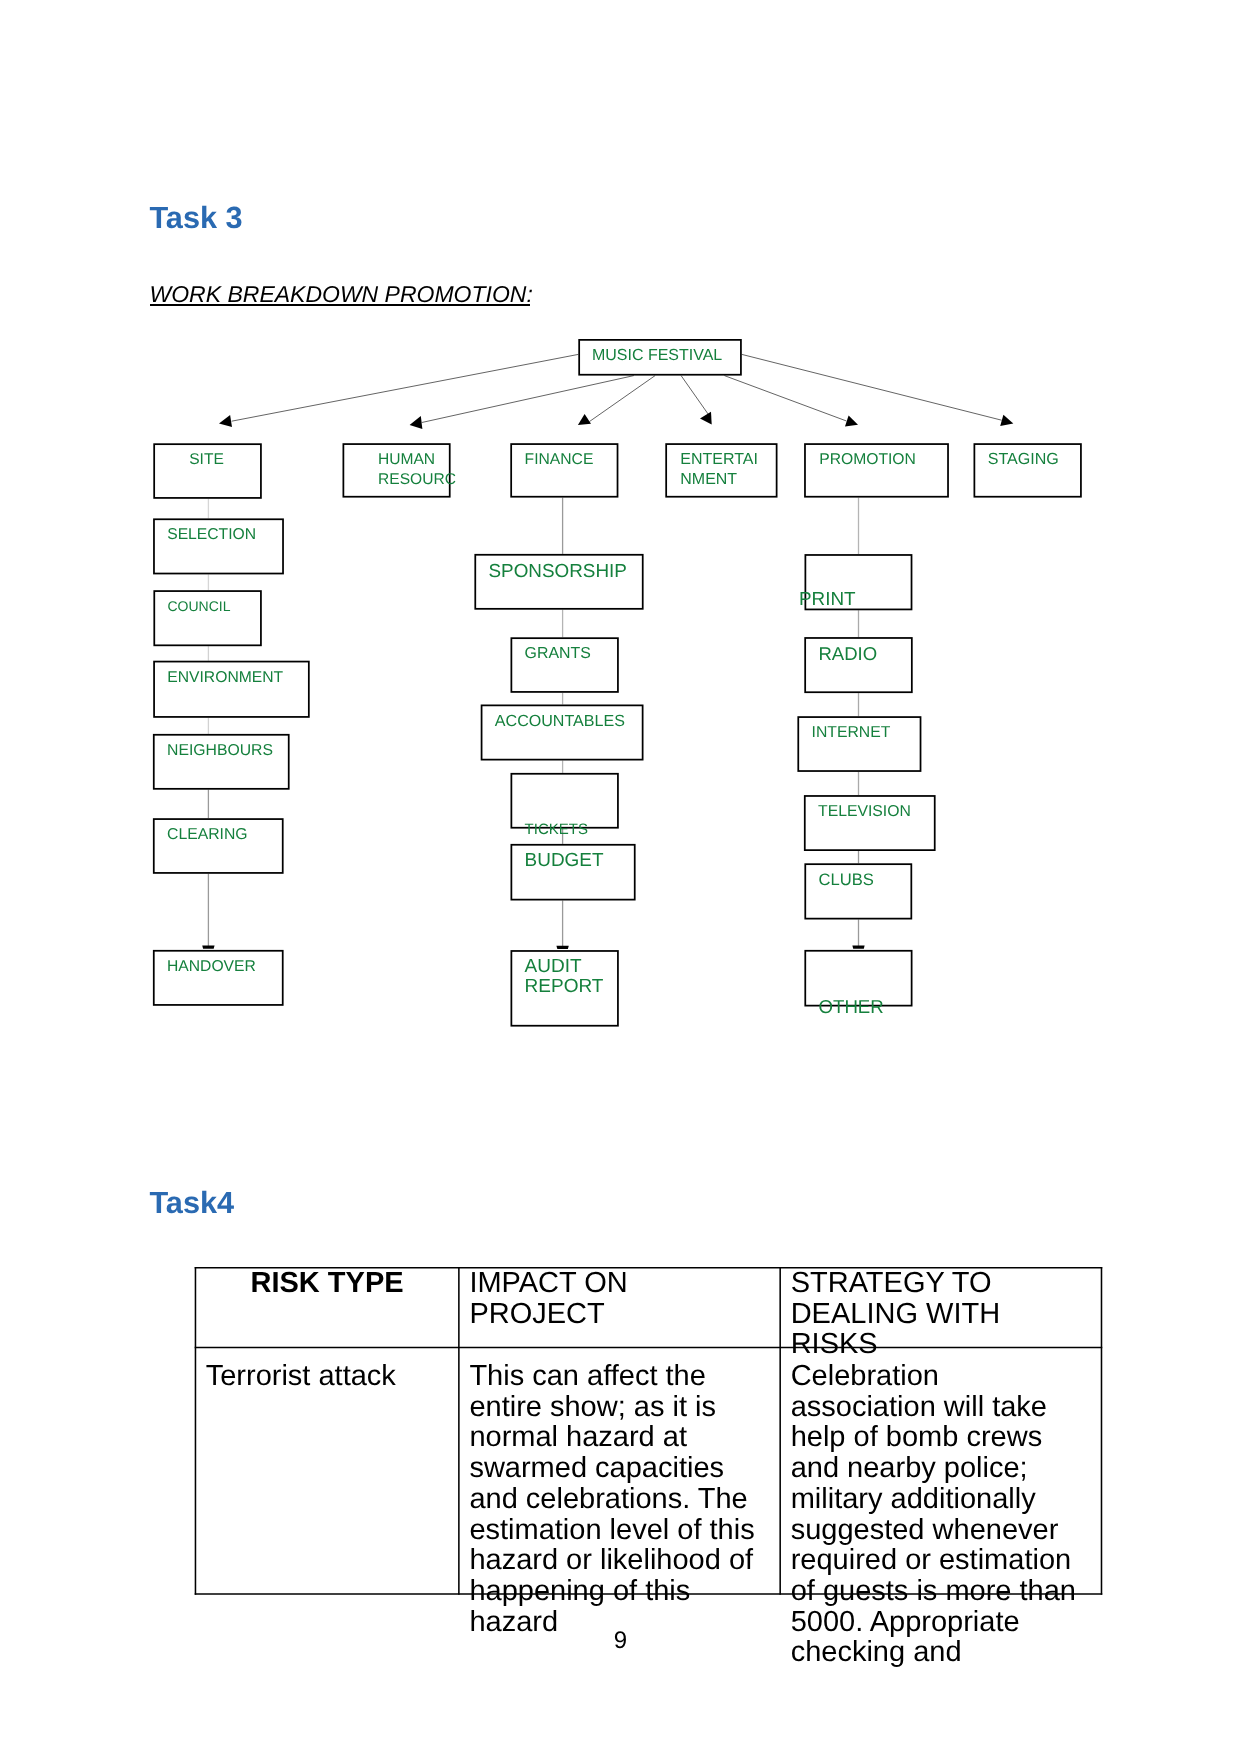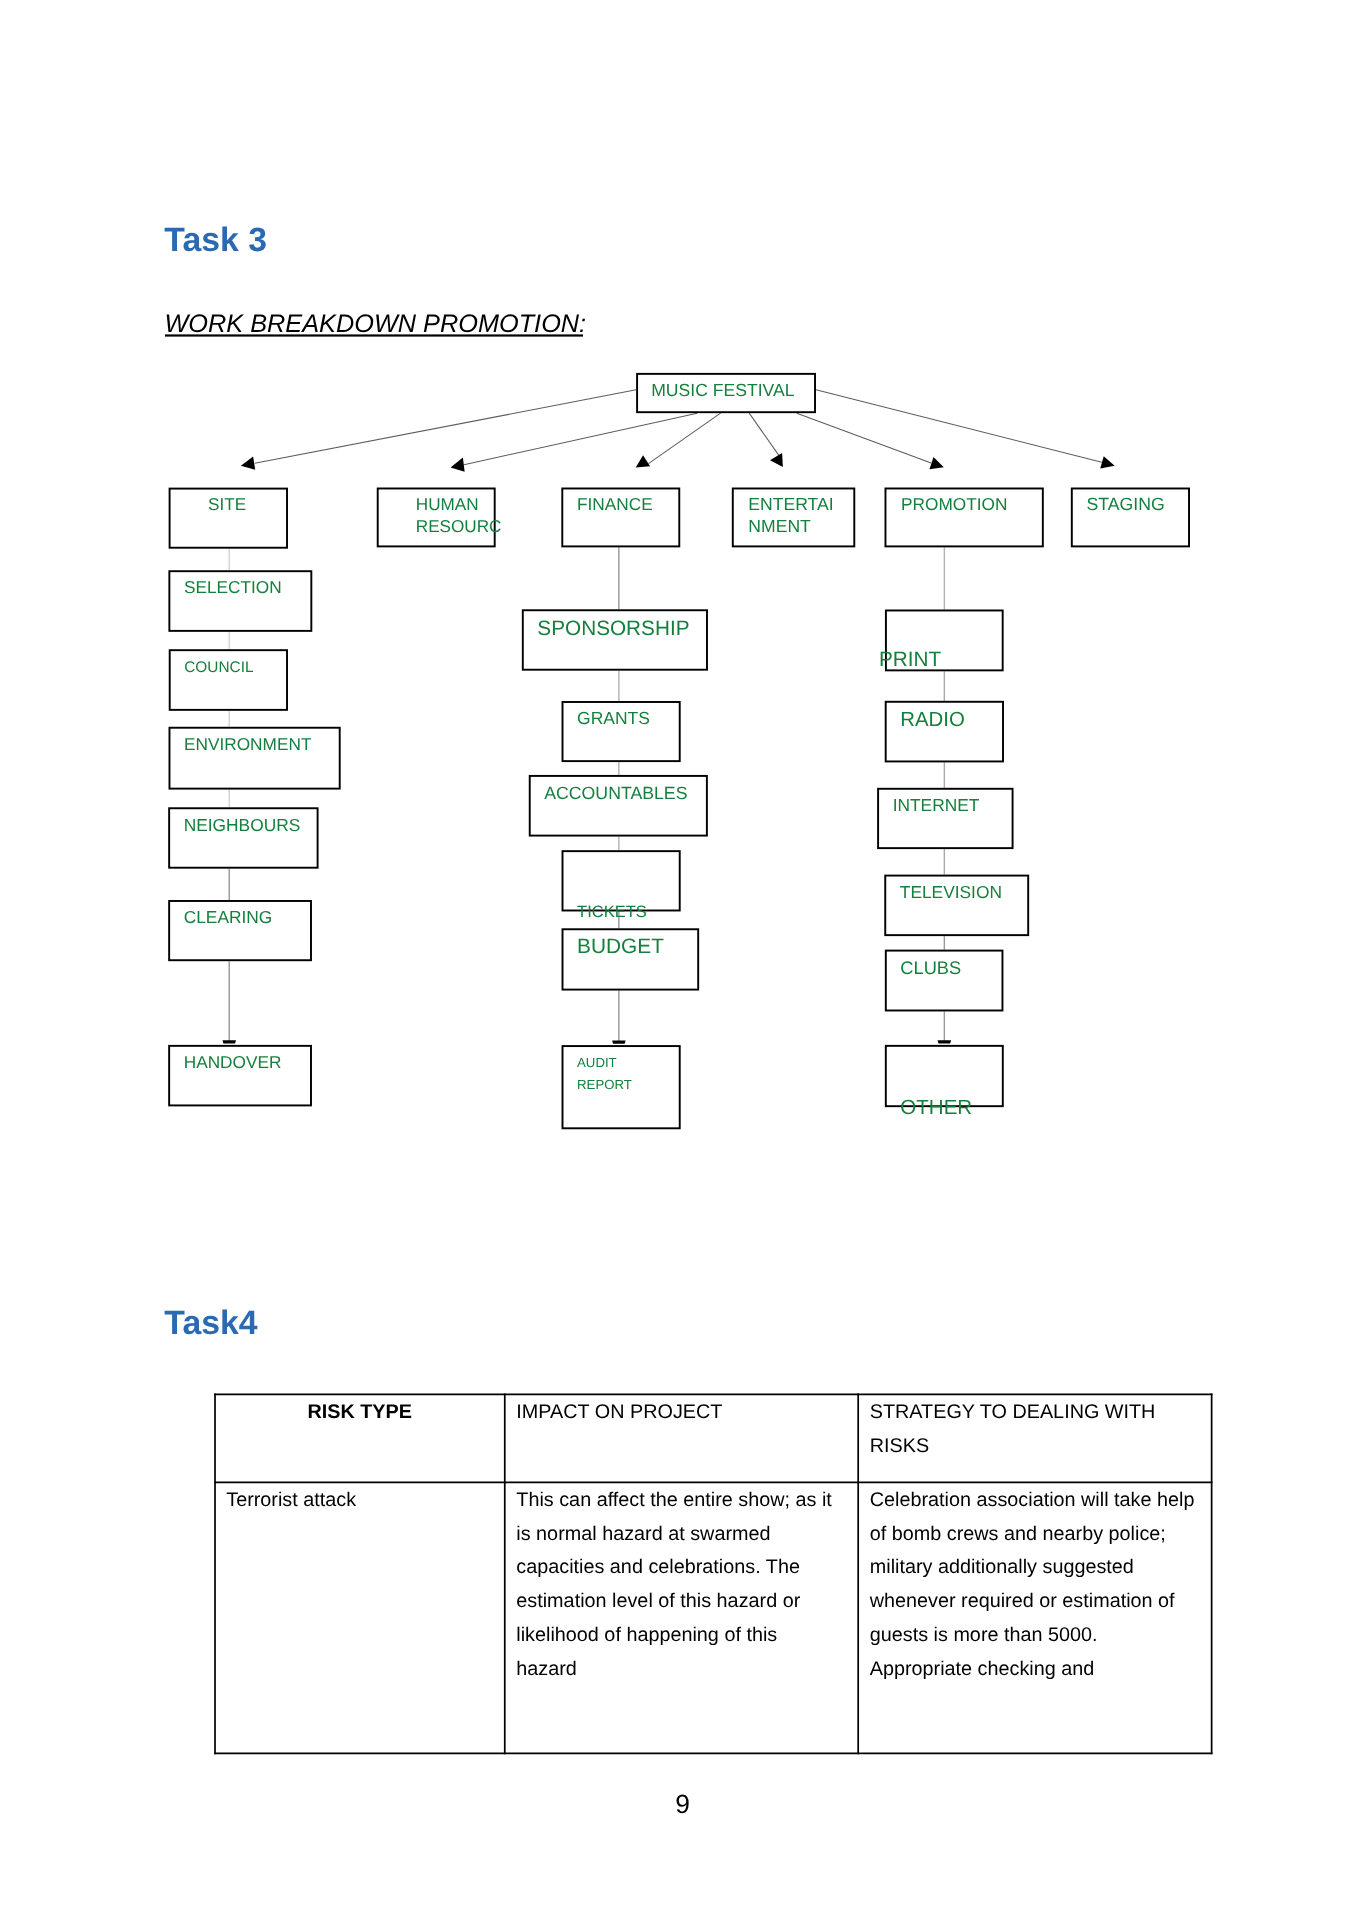--- a/index.html
+++ b/index.html
@@ -44,21 +44,21 @@
     white-space:pre-line;
     color:#15803d;
   }
 
   
   #risk-table {
     position:absolute; left:194.7px; top:1266.9px;
     width:906.6px;
     border-collapse:collapse;
     table-layout:fixed;
-    font-size:18px;
+    font-size:29px;
   }
   #risk-table td {
     box-sizing:border-box;
     border:1.6px solid transparent;
     vertical-align:top;
     line-height:30.7px;
     padding:0 13.3px 0 10.0px;
     word-wrap:break-word;
   }
   #table-grid { position:absolute; left:0; top:0; width:1241px; height:1754px;
@@ -158,21 +158,21 @@
       <div class="node-label" style="left: 167px; top: 825.2px; font-size: 15.78px; line-height: 19.6px;">CLEARING</div>
       <div class="node-label" style="left: 167px; top: 956.9px; font-size: 15.68px; line-height: 19.6px;">HANDOVER</div>
       <div class="node-label" style="left: 378px; top: 450.2px; font-size: 15.58px; line-height: 19.6px;">HUMAN
 RESOURC</div>
       <div class="node-label" style="left: 524.6px; top: 450.2px; font-size: 15.68px; line-height: 19.6px;">FINANCE</div>
       <div class="node-label" style="left: 488.5px; top: 560.9px; font-size: 18.86px; line-height: 19.6px;">SPONSORSHIP</div>
       <div class="node-label" style="left: 524.6px; top: 644.3px; font-size: 15.89px; line-height: 19.6px;">GRANTS</div>
       <div class="node-label" style="left: 494.8px; top: 711.5px; font-size: 16.09px; line-height: 19.6px;">ACCOUNTABLES</div>
       <div class="node-label" style="left: 524.6px; top: 820px; font-size: 15px; line-height: 19.6px;">TICKETS</div>
       <div class="node-label" style="left: 524.6px; top: 850.9px; font-size: 18.96px; line-height: 19.6px;">BUDGET</div>
-      <div class="node-label" style="left: 524.6px; top: 957.1px; font-size: 12px; line-height: 19.6px;">AUDIT
+      <div class="node-label" style="left: 524.6px; top: 957.1px; font-size: 19px; line-height: 19.6px;">AUDIT
 REPORT</div>
       <div class="node-label" style="left: 680.3px; top: 450.2px; font-size: 15.99px; line-height: 19.6px;">ENTERTAI
 NMENT</div>
       <div class="node-label" style="left: 819.2px; top: 450.2px; font-size: 15.68px; line-height: 19.6px;">PROMOTION</div>
       <div class="node-label" style="left: 799px; top: 561.1px; font-size: 18.86px; line-height: 19.6px; margin-top: 28px;">PRINT</div>
       <div class="node-label" style="left: 818.4px; top: 644.1px; font-size: 18.55px; line-height: 19.6px;">RADIO</div>
       <div class="node-label" style="left: 811.5px; top: 723.2px; font-size: 15.78px; line-height: 19.6px;">INTERNET</div>
       <div class="node-label" style="left: 818px; top: 802.1px; font-size: 15.78px; line-height: 19.6px;">TELEVISION</div>
       <div class="node-label" style="left: 818.5px; top: 870.3px; font-size: 16.6px; line-height: 19.6px;">CLUBS</div>
       <div class="node-label" style="left: 818.5px; top: 956.9px; font-size: 18.65px; line-height: 19.6px; margin-top: 40px;">OTHER</div>

